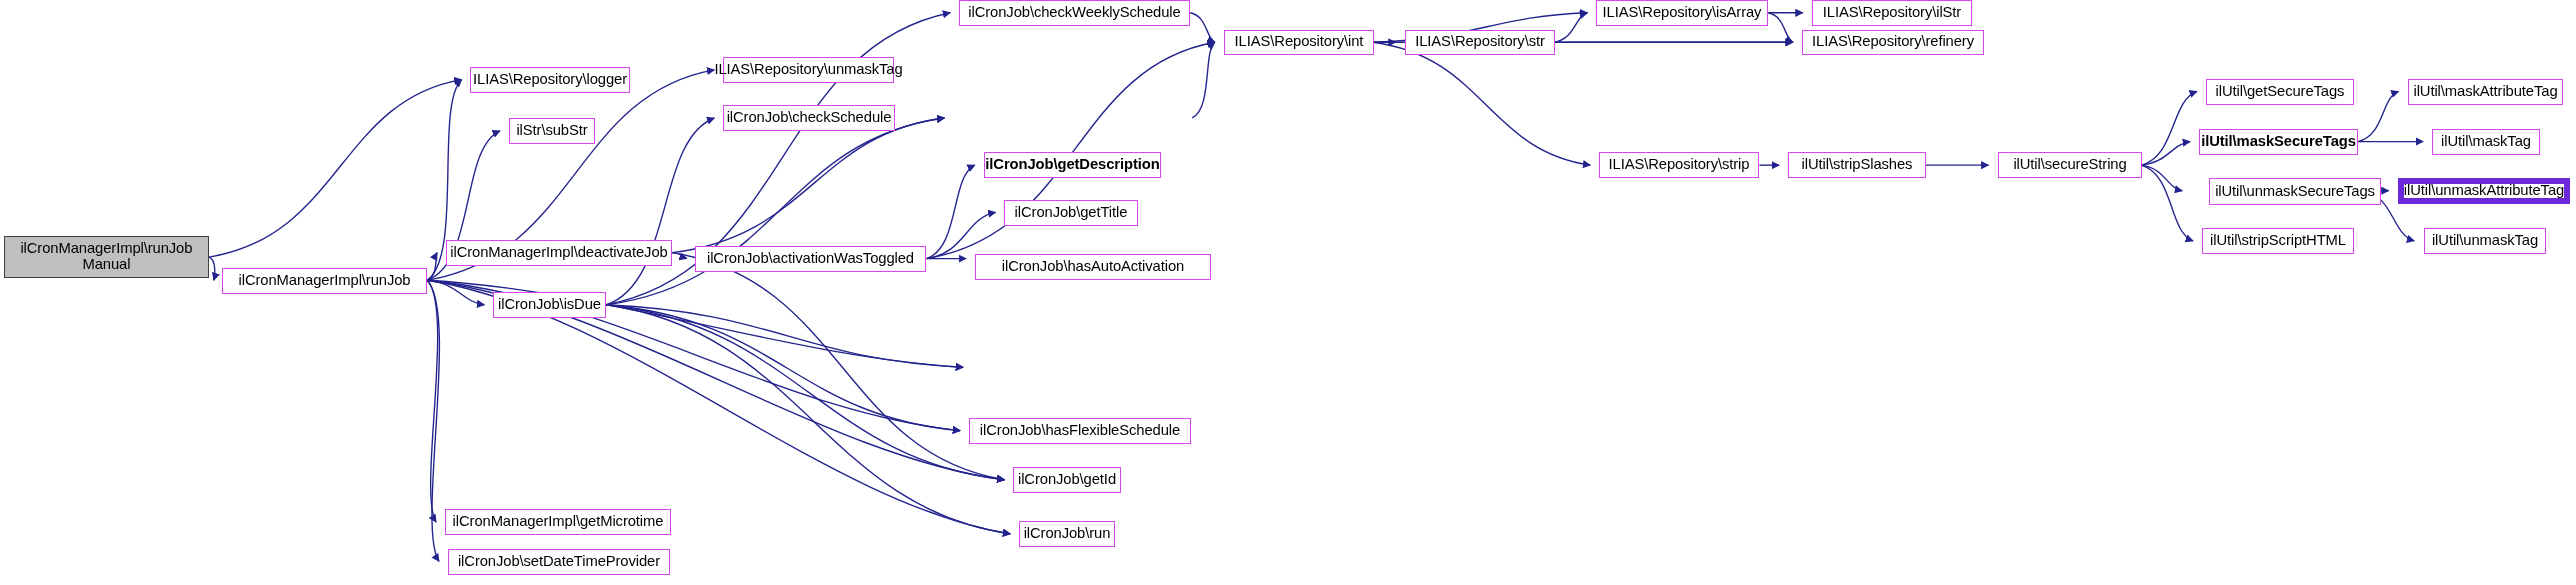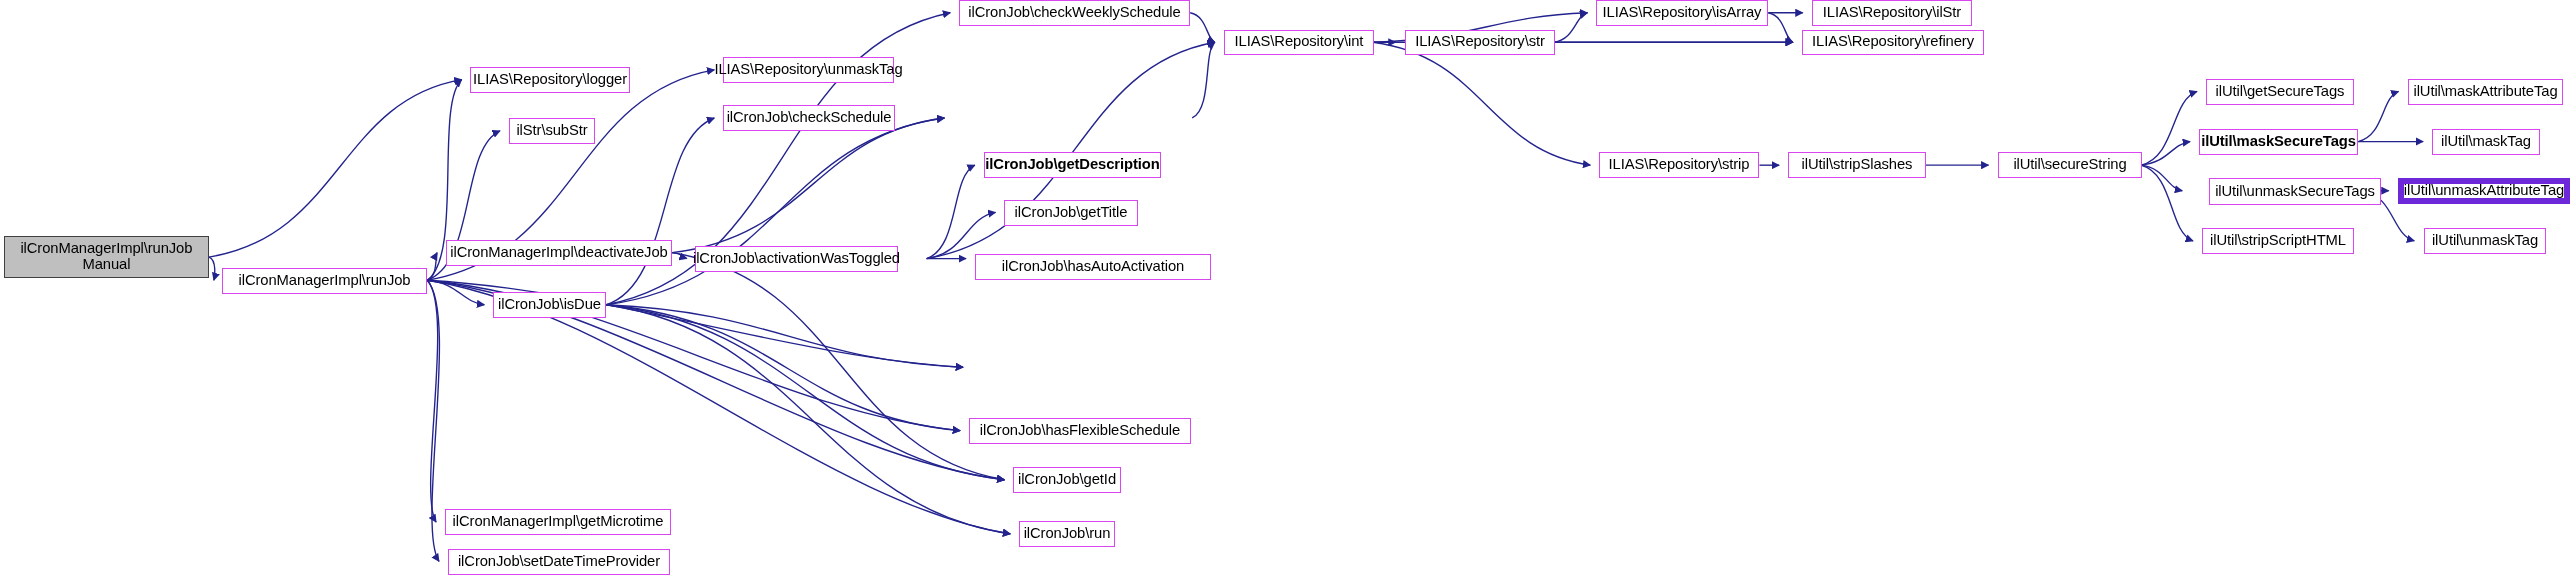--- a/index.html
+++ b/index.html
@@ -87,21 +87,21 @@
 Manual</div>
     <div class="node" style="left: 222px; top: 268px; width: 205px; height: 25.6px;">ilCronManagerImpl\runJob</div>
     <div class="node" style="left: 470px; top: 67px; width: 160px; height: 25.6px;">ILIAS\Repository\logger</div>
     <div class="node" style="left: 509px; top: 118px; width: 86px; height: 25.6px;">ilStr\subStr</div>
     <div class="node" style="left: 446px; top: 240px; width: 226px; height: 25.6px;">ilCronManagerImpl\deactivateJob</div>
     <div class="node" style="left: 493px; top: 292px; width: 113px; height: 25.6px;">ilCronJob\isDue</div>
     <div class="node" style="left: 445px; top: 509px; width: 226px; height: 25.6px;">ilCronManagerImpl\getMicrotime</div>
     <div class="node" style="left: 448px; top: 549px; width: 222px; height: 25.6px;">ilCronJob\setDateTimeProvider</div>
     <div class="node" style="left: 723px; top: 57px; width: 171px; height: 25.6px;">ILIAS\Repository\unmaskTag</div>
     <div class="node" style="left: 723px; top: 105px; width: 172px; height: 25.6px;">ilCronJob\checkSchedule</div>
-    <div class="node" style="left: 695px; top: 246px; width: 203px; height: 25.6px;">ilCronJob\activationWasToggled</div>
+    <div class="node" style="left: 695px; top: 246px; width: 231px; height: 25.6px;">ilCronJob\activationWasToggled</div>
     <div class="node" style="left: 959px; top: 0px; width: 231px; height: 25.6px;">ilCronJob\checkWeeklySchedule</div>
     <div class="node" style="left: 984px; top: 152px; width: 177px; height: 26px; font-weight: bold;">ilCronJob\getDescription</div>
     <div class="node" style="left: 1004px; top: 200px; width: 134px; height: 25.6px;">ilCronJob\getTitle</div>
     <div class="node" style="left: 975px; top: 246px; width: 236px; height: 25.6px; margin-top: 8px;">ilCronJob\hasAutoActivation</div>
     <div class="node" style="left: 969px; top: 418px; width: 222px; height: 25.6px;">ilCronJob\hasFlexibleSchedule</div>
     <div class="node" style="left: 1013px; top: 467px; width: 108px; height: 25.6px;">ilCronJob\getId</div>
     <div class="node" style="left: 1019px; top: 521px; width: 96px; height: 25.6px;">ilCronJob\run</div>
     <div class="node" style="left: 1224px; top: 29.5px; width: 150px; height: 25.6px;">ILIAS\Repository\int</div>
     <div class="node" style="left: 1405px; top: 29.5px; width: 150px; height: 25.6px;">ILIAS\Repository\str</div>
     <div class="node" style="left: 1596px; top: 0px; width: 172px; height: 25.6px;">ILIAS\Repository\isArray</div>

